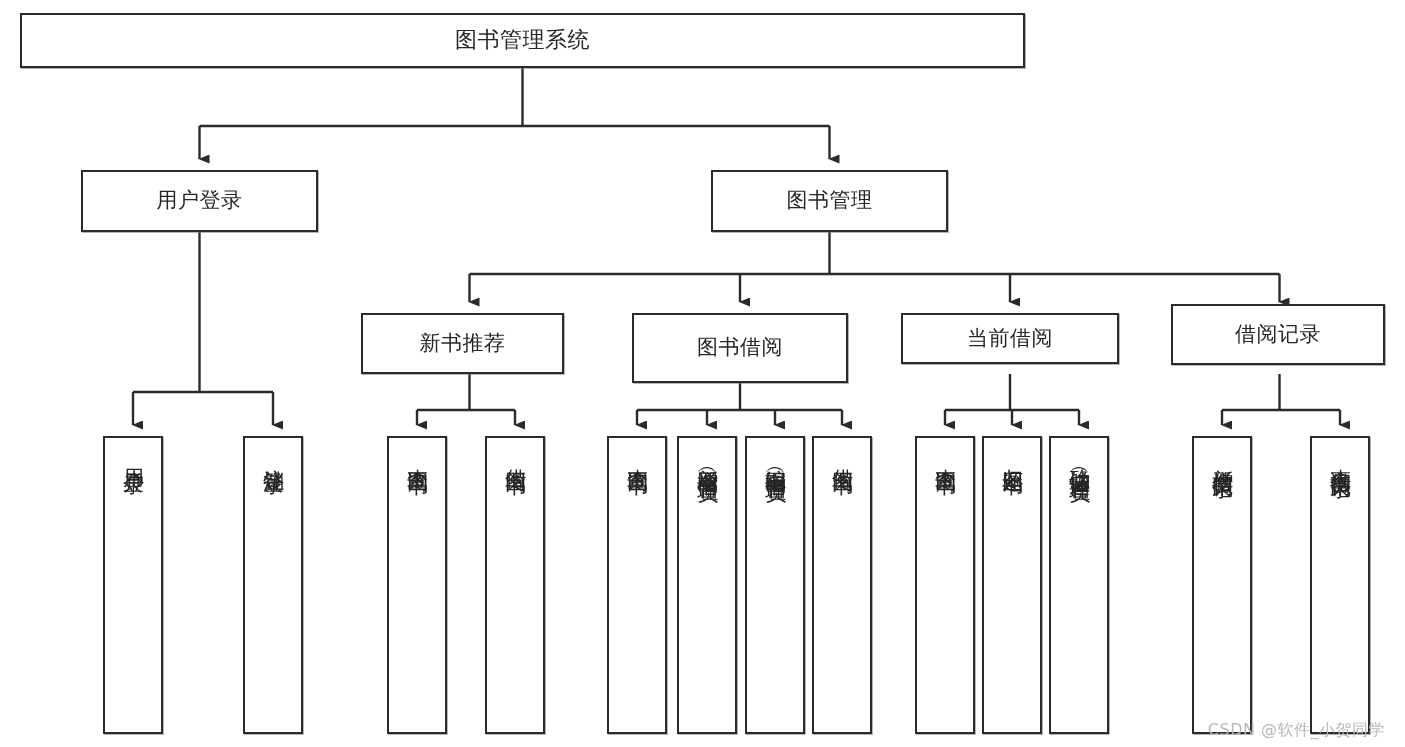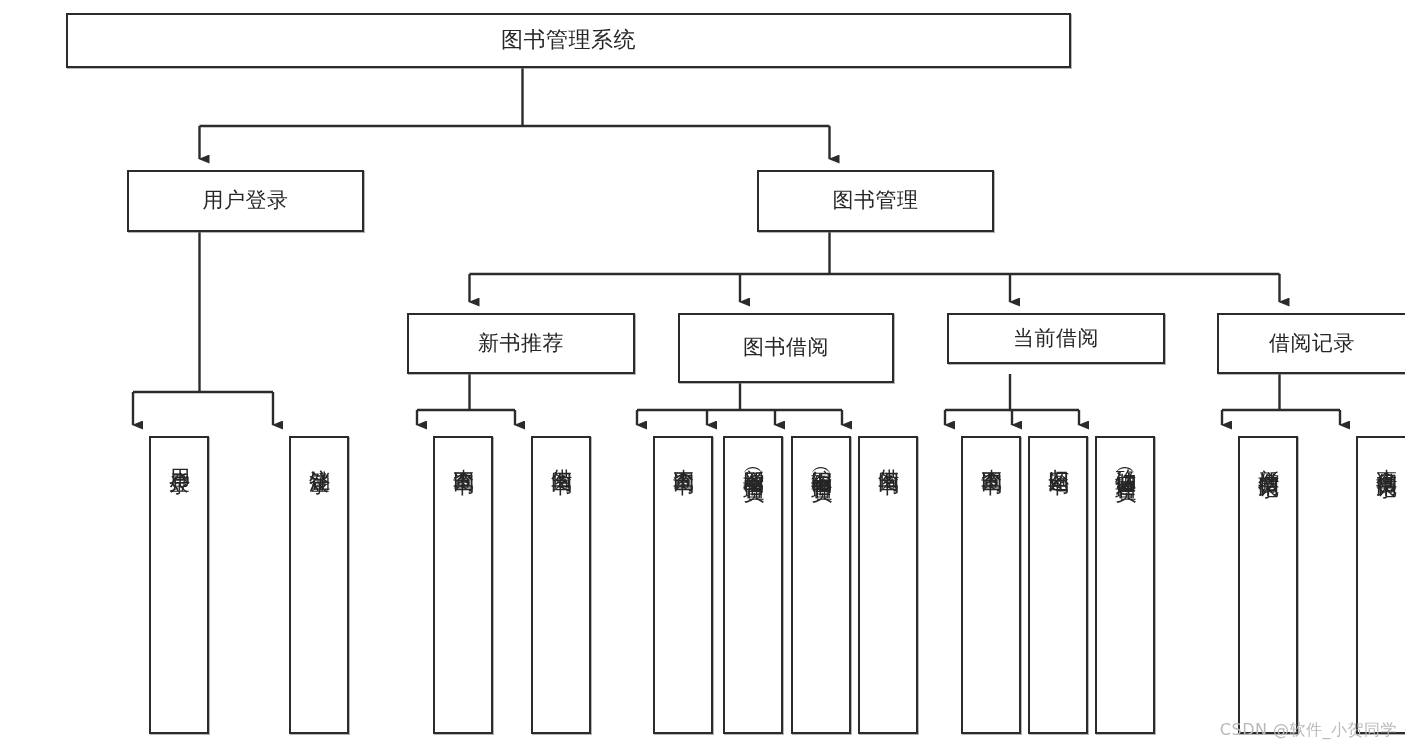--- a/index.html
+++ b/index.html
@@ -31,21 +31,20 @@
     position: absolute;
     box-sizing: border-box;
     background: #ffffff;
     border: 2px solid #2b2b2b;
     box-shadow: 1px 1px 0 0 rgba(120,120,120,0.55);
     display: flex;
     align-items: center;
     justify-content: center;
     color: #1a1a1a;
     z-index: 2;
-    margin-left: 46px;
   }
   .node .label {
     font-size: 21px;
     line-height: 1.22;
     letter-spacing: 0.5px;
     white-space: nowrap;
     color: #262626;
   }
   .node.level-0 .label { font-size: 22px; }
   .node.level-1 .label { font-size: 21px; }
@@ -58,21 +57,21 @@
     writing-mode: vertical-rl;
     text-orientation: upright;
     font-size: 21px;
     line-height: 1.32;
     letter-spacing: 2px;
     white-space: nowrap;
     text-align: left;
   }
   #watermark {
     position: absolute;
-    right: 8px;
+    right: 20px;
     bottom: 6px;
     font-size: 16px;
     color: #b9b9b9;
     letter-spacing: 0.5px;
     z-index: 5;
     white-space: nowrap;
     font-family: "DejaVu Sans", "Liberation Sans", sans-serif;
   }
 </style>
 </head>
@@ -126,30 +125,30 @@
   <div id="nodes-layer">
       <div class="node level-0" style="left: 20px; top: 13px; width: 1005px; height: 55px;">
         <span class="label">图书管理系统</span>
       </div>
       <div class="node level-1" style="left: 81px; top: 170px; width: 237px; height: 62px;">
         <span class="label">用户登录</span>
       </div>
       <div class="node level-1" style="left: 711px; top: 170px; width: 237px; height: 62px; justify-content: center;">
         <span class="label">图书管理</span>
       </div>
-      <div class="node level-2" style="left: 361px; top: 313px; width: 228px; height: 61px;">
+      <div class="node level-2" style="left: 361px; top: 313px; width: 203px; height: 61px;">
         <span class="label">新书推荐</span>
       </div>
       <div class="node level-2" style="left: 632px; top: 313px; width: 216px; height: 70px;">
         <span class="label">图书借阅</span>
       </div>
       <div class="node level-2" style="left: 901px; top: 313px; width: 218px; height: 51px;">
         <span class="label">当前借阅</span>
       </div>
-      <div class="node level-2" style="left: 1171px; top: 313px; width: 190px; height: 61px;">
+      <div class="node level-2" style="left: 1171px; top: 304px; width: 214px; height: 61px;">
         <span class="label">借阅记录</span>
       </div>
       <div class="node level-3 leaf" style="left: 103px; top: 436px; width: 60px; height: 298px;">
         <span class="label">用户登录</span>
       </div>
       <div class="node level-3 leaf" style="left: 243px; top: 436px; width: 60px; height: 298px;">
         <span class="label">注销登录</span>
       </div>
       <div class="node level-3 leaf" style="left: 387px; top: 436px; width: 60px; height: 298px;">
         <span class="label">查询图书</span>

